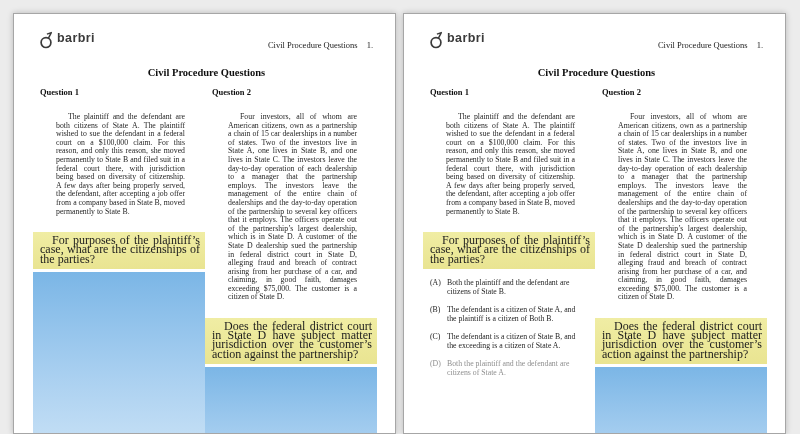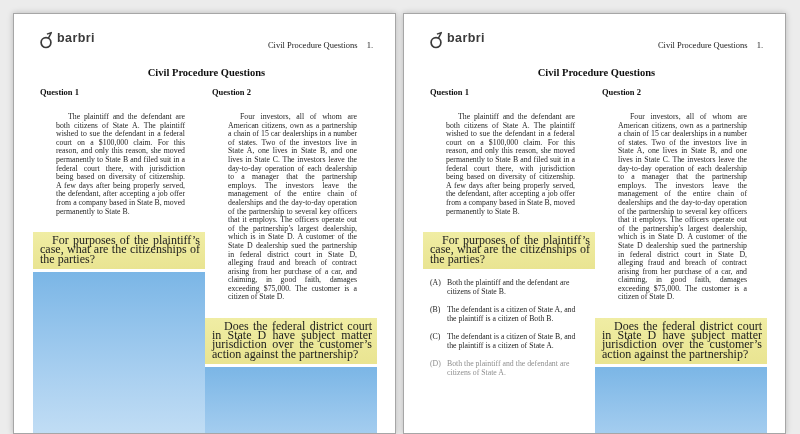--- a/index.html
+++ b/index.html
@@ -181,21 +181,21 @@
           <div class="option">
             <span class="opt-label">(A)</span>
             <span class="opt-text">Both the plaintiff and the defendant are citizens of State B.</span>
           </div>
           <div class="option">
             <span class="opt-label">(B)</span>
             <span class="opt-text">The defendant is a citizen of State A, and the plaintiff is a citizen of Both B.</span>
           </div>
           <div class="option">
             <span class="opt-label">(C)</span>
-            <span class="opt-text">The defendant is a citizen of State B, and the plaintiff is a citizen of State A.</span>
+            <span class="opt-text">The defendant is a citizen of State B, and the exceeding is a citizen of State A.</span>
           </div>
           <div class="option muted">
             <span class="opt-label">(D)</span>
             <span class="opt-text">Both the plaintiff and the defendant are citizens of State A.</span>
           </div>
         </div>
       </div>
       <div class="col">
         <div class="q-heading">Question 2</div>
         <p class="body-text">Four investors, all of whom are American citizens, own as a partnership a chain of 15 car dealerships in a number of states. Two of the investors live in State A, one lives in State B, and one lives in State C. The investors leave the day-to-day operation of each dealership to a manager that the partnership employs. The investors leave the management of the entire chain of dealerships and the day-to-day operation of the partnership to several key officers that it employs. The officers operate out of the partnership’s largest dealership, which is in State D. A customer of the State D dealership sued the partnership in federal district court in State D, alleging fraud and breach of contract arising from her purchase of a car, and claiming, in good faith, damages exceeding $75,000. The customer is a citizen of State D.</p>

